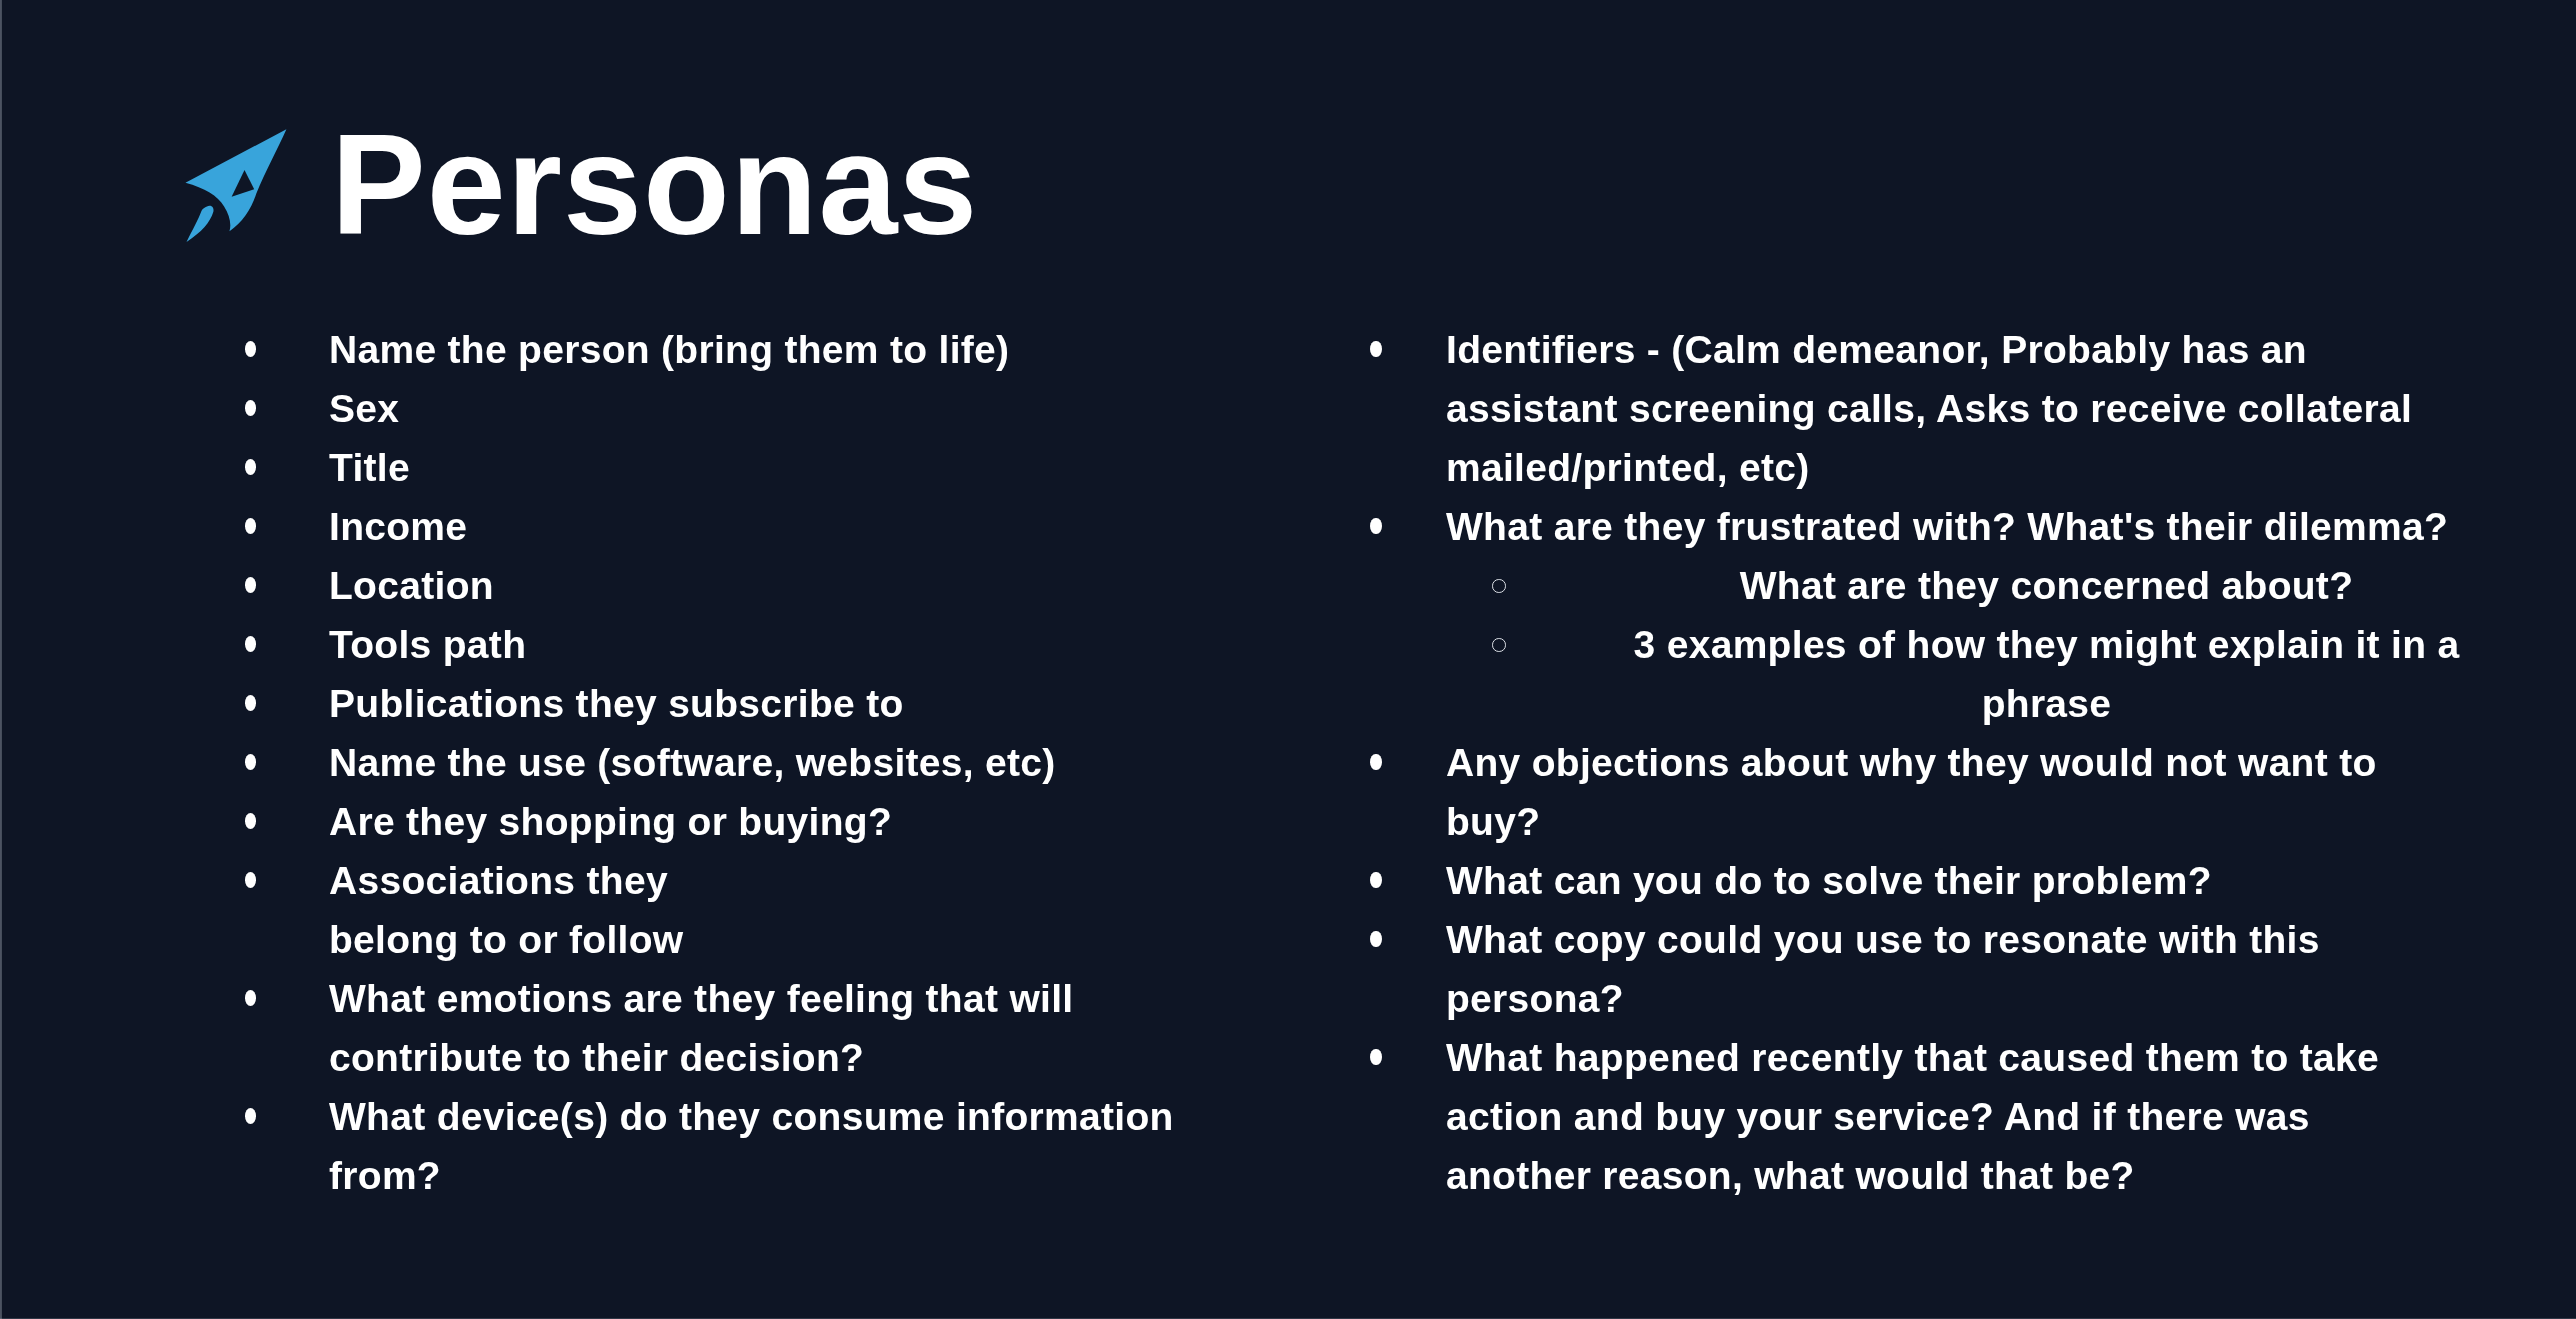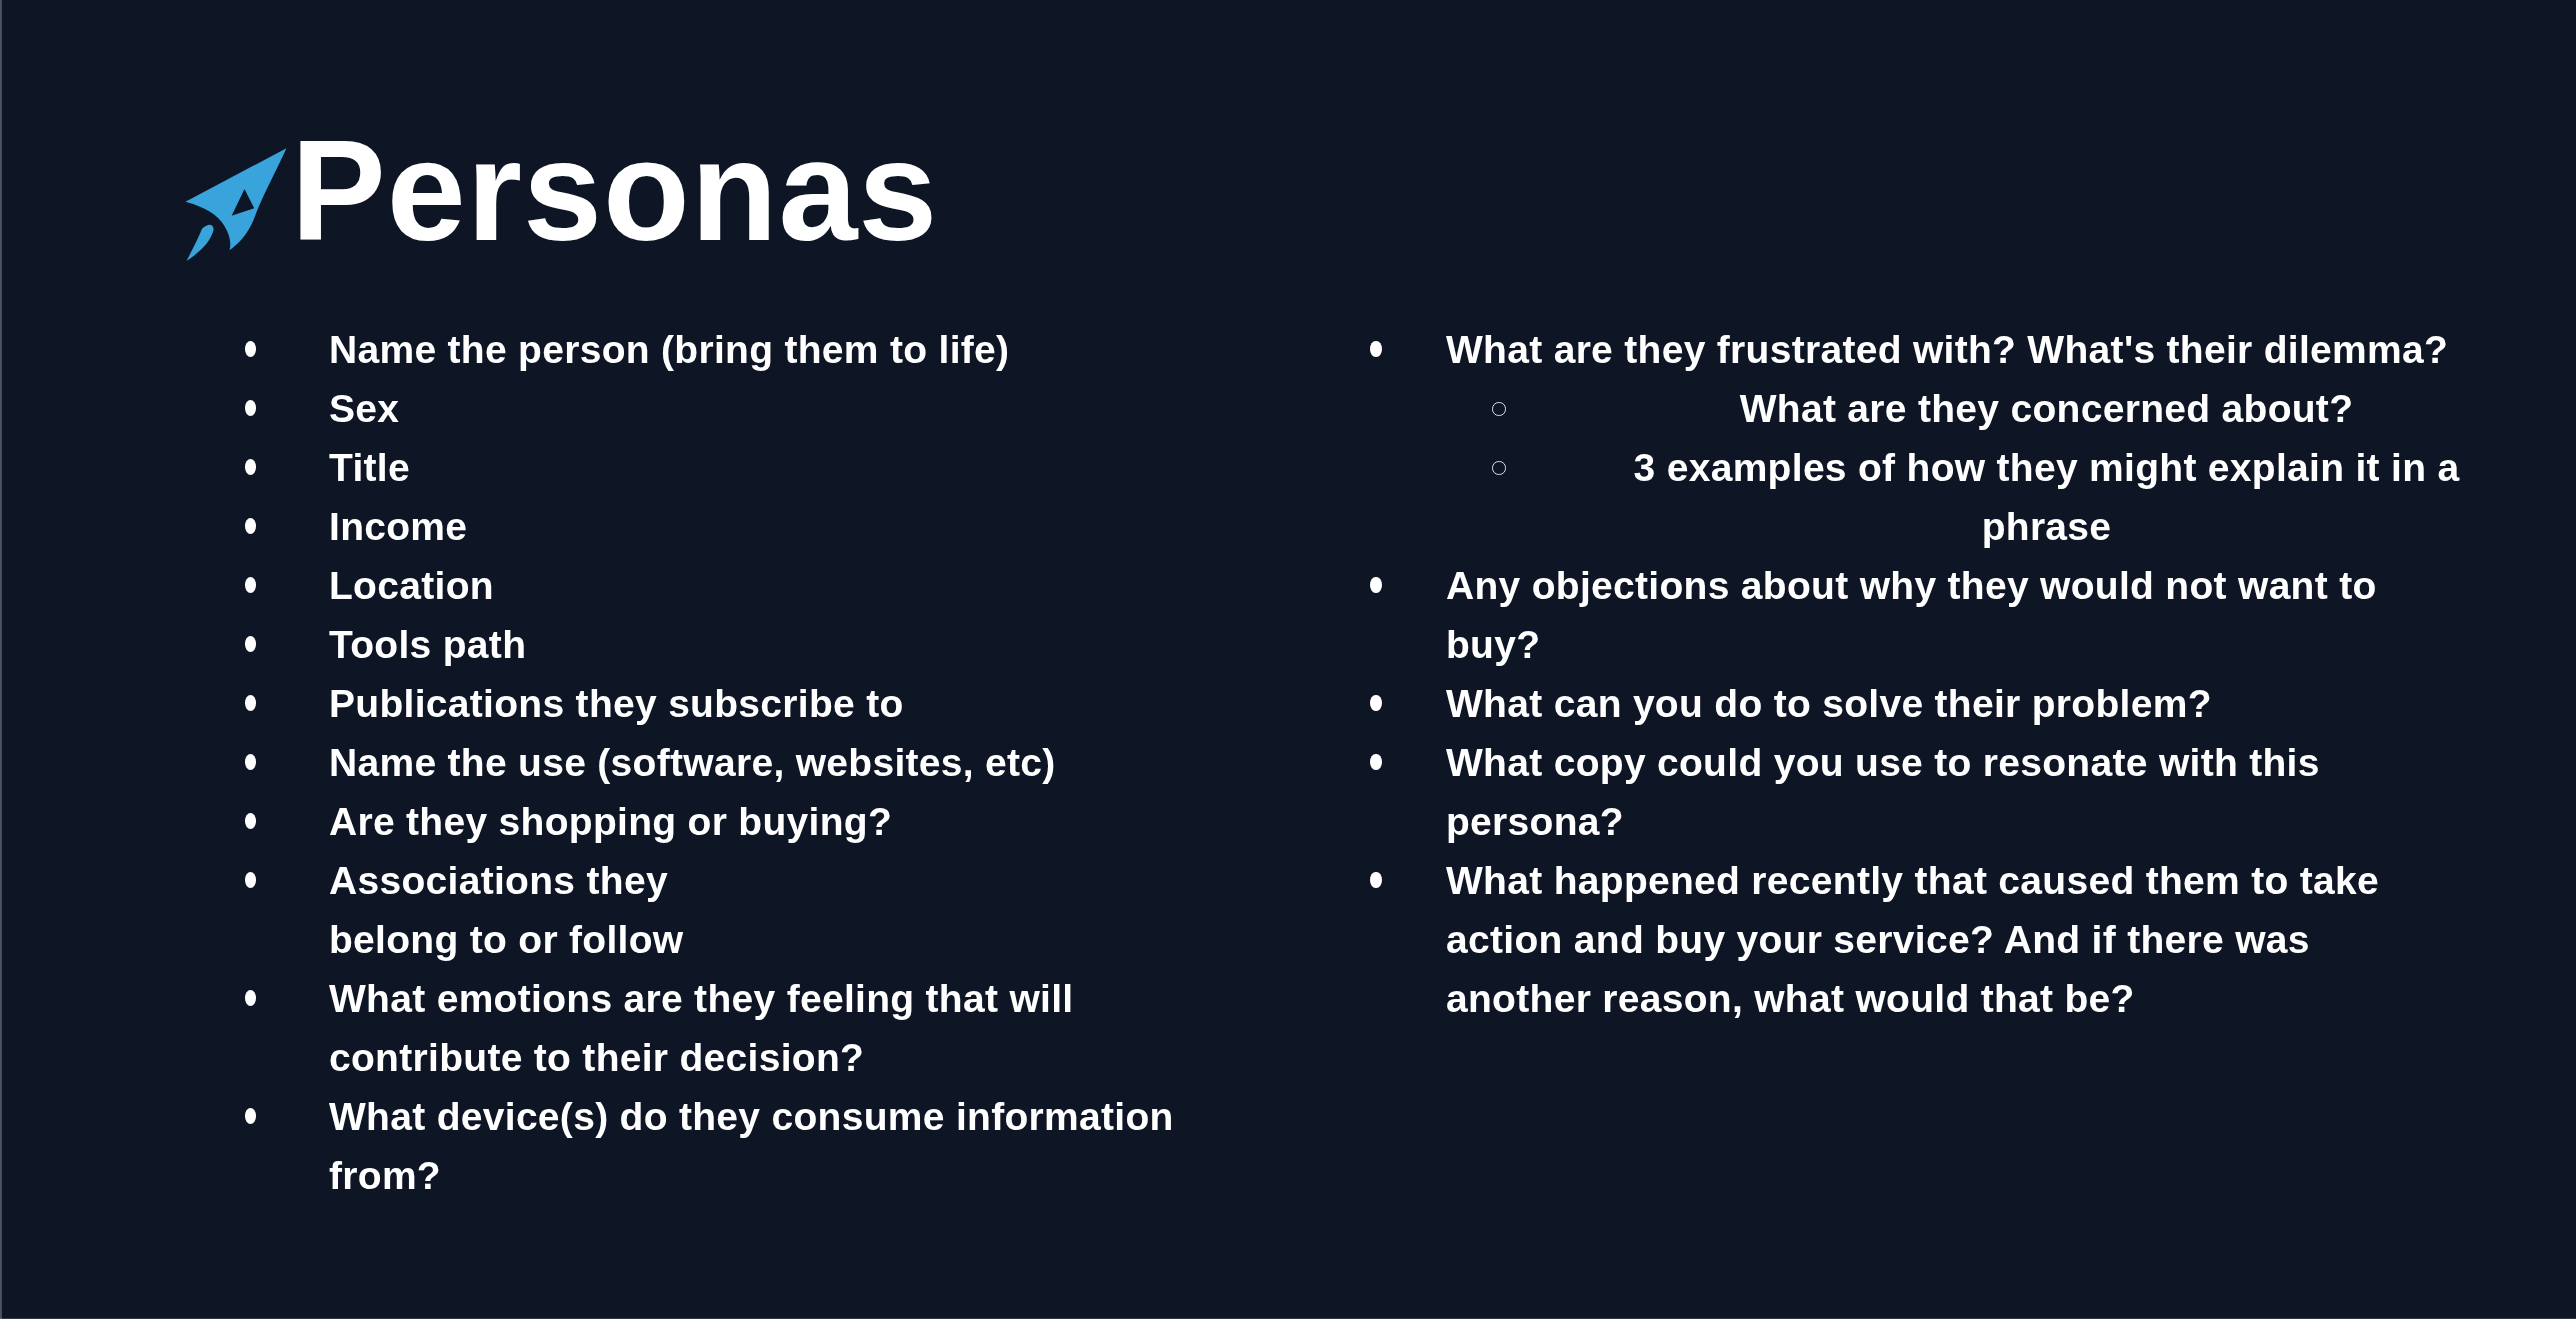--- a/index.html
+++ b/index.html
@@ -16,21 +16,22 @@
     font-family: "Liberation Sans", sans-serif;
     color: #FFFFFF;
     box-shadow: inset 1.9px 0 0 rgba(170,178,190,0.40), inset 0 -1.9px 0 rgba(170,178,190,0.22);
   }
   .title-row {
     position: absolute;
     left: 183px;
     top: 108px;
     height: 154px;
     display: flex;
-    align-items: flex-end;
+    align-items: center;
+    gap: 40px;
   }
   .logo svg {
     width: 108px;
     height: 116px;
     display: block;
   }
   .title {
     margin: 0;
     font-size: 142px;
     font-weight: 700;
@@ -147,20 +148,26 @@
 contribute to their decision?</span>
       </li>
     <li>
         <span class="dot"></span>
         <span class="txt">What device(s) do they consume information
 from?</span>
       </li>
   </ul>
 
   <ul class="list list-right">
+    <li>
+        <span class="dot"></span>
+        <span class="txt">Identifiers - (Calm demeanor, Probably has an
+assistant screening calls, Asks to receive collateral
+mailed/printed, etc)</span>
+      </li>
     <li>
         <span class="dot"></span>
         <span class="txt">What are they frustrated with? What's their dilemma?</span>
       <ul class="sublist">
         <li>
             <span class="circle"></span>
             <span class="txt">What are they concerned about?</span>
           </li>
         <li>
             <span class="circle"></span>

